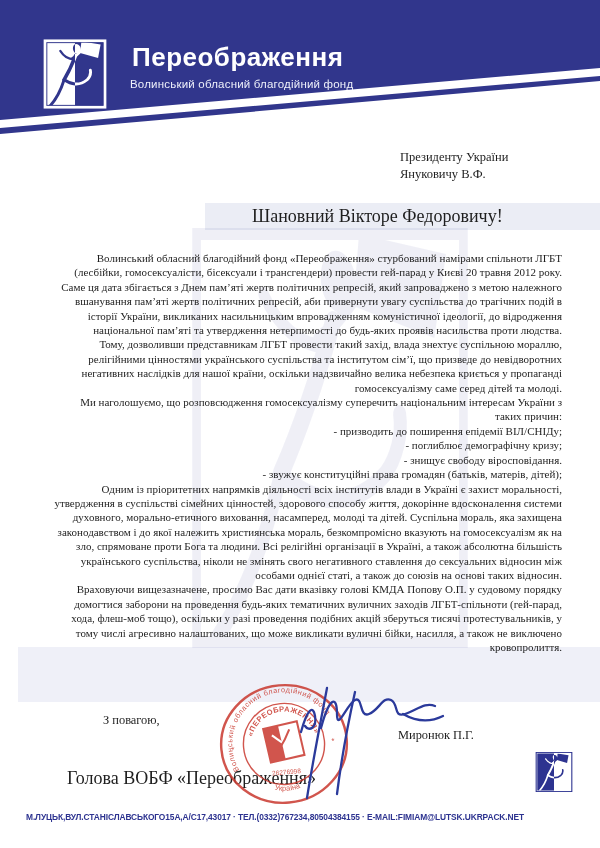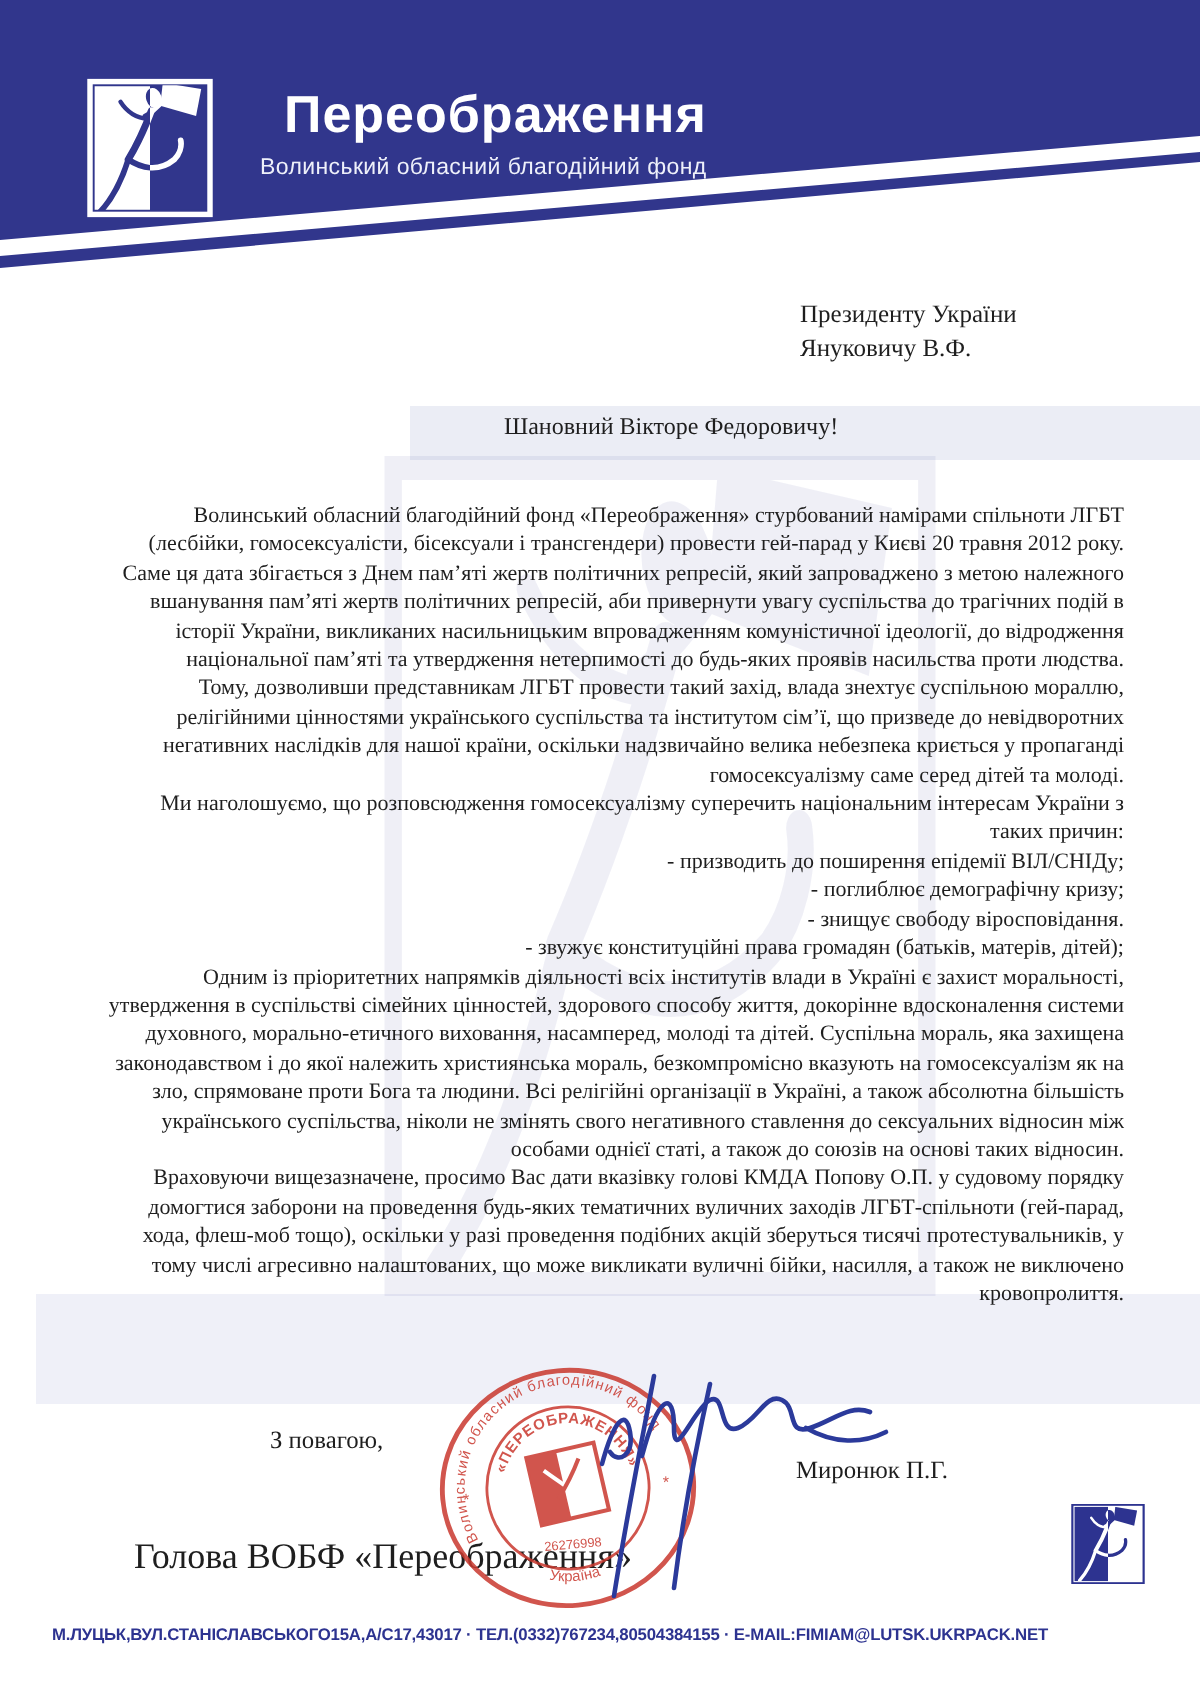--- a/index.html
+++ b/index.html
@@ -4,49 +4,49 @@
 <style>
   html,body{margin:0;padding:0;background:#888;}
   .page{
     position:relative;width:600px;height:848px;margin:0 auto;
     background:#ffffff;overflow:hidden;
     font-family:"Liberation Serif","DejaVu Serif",serif;color:#1e1e1e;
   }
   
   .banner{position:absolute;left:0;top:0;width:600px;height:140px;}
   .org-title{
-    position:absolute;left:142px;top:42px;
+    position:absolute;left:132px;top:42px;
     font-family:"Liberation Sans","DejaVu Sans",sans-serif;
     font-weight:bold;font-size:26px;color:#ffffff;letter-spacing:.5px;
   }
   .org-subtitle{
     position:absolute;left:130px;top:78px;
     font-family:"Liberation Sans","DejaVu Sans",sans-serif;
     font-size:11.5px;color:#eef0fa;letter-spacing:.2px;
   }
   .logo-box{position:absolute;left:43px;top:38px;width:64px;height:72px;}
   
   .band{position:absolute;background:#ebedf5;}
   .band-salutation{left:205px;top:203px;width:395px;height:27px;}
   .band-bottom{left:18px;top:647px;width:582px;height:55px;background:#eff0f8;}
   
   .watermark{position:absolute;left:185px;top:218px;width:290px;height:440px;opacity:.07;}
   
   .refline{position:absolute;left:400px;top:120px;font-size:12.5px;}
   .addressee{position:absolute;left:400px;top:149px;font-size:12.5px;line-height:17px;}
-  .salutation{position:absolute;left:252px;top:206px;font-size:12px;}
+  .salutation{position:absolute;left:252px;top:206px;font-size:18px;}
   
   .body-text{
     position:absolute;left:49px;top:251px;width:513px;
     font-size:11px;line-height:14.4px;text-align:right;
   }
   .body-text p{margin:0;text-indent:27px;}
   .body-text .reason{margin:0;text-indent:0;}
   
-  .closing{position:absolute;left:103px;top:713px;font-size:12.4px;margin-left:32px;}
+  .closing{position:absolute;left:103px;top:713px;font-size:12.4px;}
   .signer-title{position:absolute;left:67px;top:728px;font-size:18px;z-index:1;margin-top:40px;}
   .signer-name{position:absolute;left:398px;top:728px;font-size:12.4px;z-index:1;}
   .stamp{position:absolute;left:211px;top:679px;width:146px;height:132px;z-index:2;opacity:.85;}
   .signature-svg{position:absolute;left:283px;top:670px;width:172px;height:142px;z-index:3;}
   
   .footer-contacts{
     position:absolute;left:26px;top:812px;width:560px;
     font-family:"Liberation Sans","DejaVu Sans",sans-serif;
     font-weight:bold;font-size:8.4px;letter-spacing:-.1px;color:#2d3390;
     white-space:nowrap;

